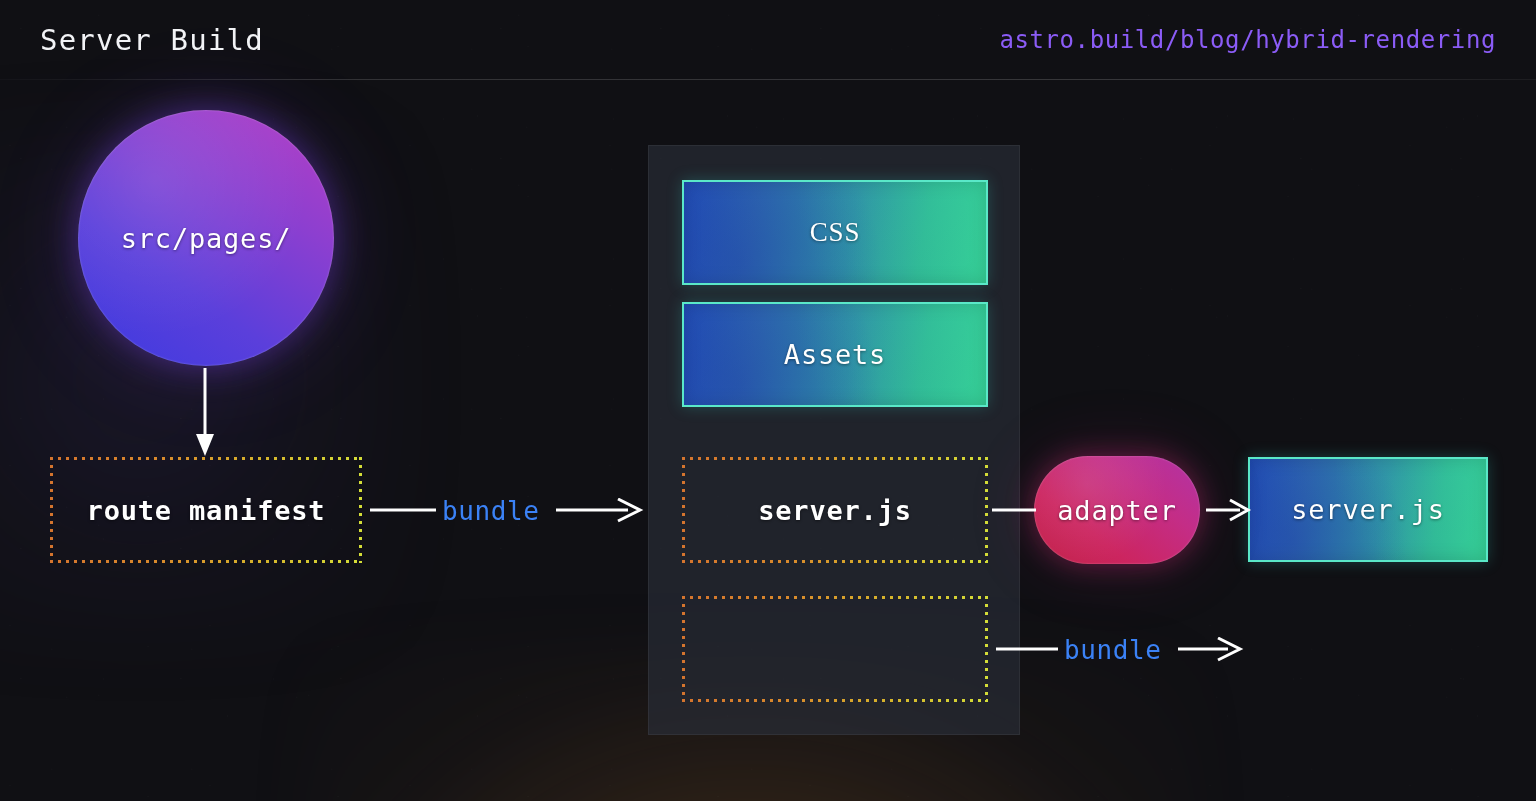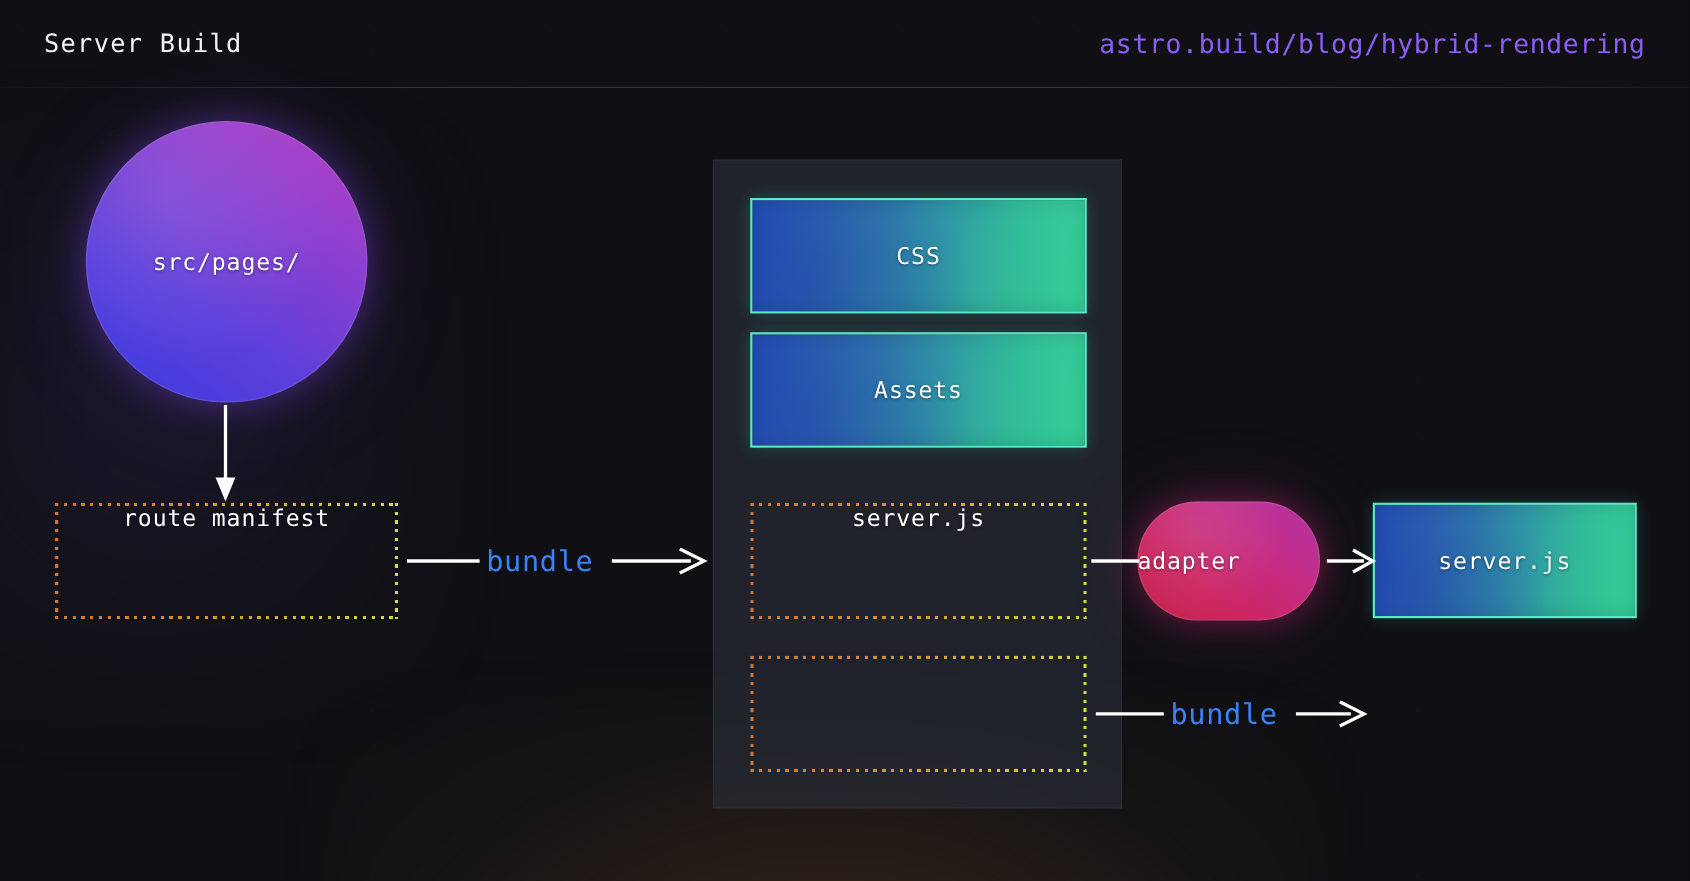--- a/index.html
+++ b/index.html
@@ -73,21 +73,21 @@
     width: 1536px;
     height: 79px;
     display: flex;
     align-items: center;
     justify-content: space-between;
     padding: 0 40px;
     z-index: 6;
   }
   .header-title {
     color: #f2f3f6;
-    font-size: 23px;
+    font-size: 29px;
     letter-spacing: 1.2px;
     font-weight: 400;
   }
   .header-url {
     color: #8b5cf6;
     font-size: 24px;
     letter-spacing: 0.6px;
   }
   .header-rule {
     position: absolute;
@@ -98,21 +98,21 @@
        rgba(255,255,255,0.02) 0%,
        rgba(255,255,255,0.14) 20%,
        rgba(255,255,255,0.16) 75%,
        rgba(255,255,255,0.05) 100%);
     z-index: 6;
   }
 
   
   .node-label {
     color: #ffffff;
-    font-size: 21px;
+    font-size: 27px;
     letter-spacing: 0.8px;
     white-space: nowrap;
     position: relative;
     z-index: 2;
     text-shadow: 0 1px 3px rgba(0,0,0,0.45);
   }
 
   
   .src-circle {
     position: absolute;
@@ -149,24 +149,25 @@
     position: absolute; inset: 0;
     background:
       radial-gradient(circle at 18% 80%, rgba(20,40,160,0.30), rgba(0,0,0,0) 55%),
       radial-gradient(circle at 88% 12%, rgba(60,220,170,0.22), rgba(0,0,0,0) 55%);
     pointer-events: none;
   }
 
   
   .dotted-box {
     position: absolute;
-    display: flex; align-items: flex-start; justify-content: center;
+    display: flex; align-items: center; justify-content: center;
     background: transparent;
     padding: 2px;
     z-index: 3;
+    font-weight: bold;
   }
   .dot-grad {
     position: absolute; inset: 0;
     background: linear-gradient(to right, #d4742e 0%, #d98a2c 35%, #d6b52c 68%, #d4de38 100%);
     -webkit-mask-image:
       repeating-linear-gradient(to right, #000 0 3px, transparent 3px 8px),
       repeating-linear-gradient(to right, #000 0 3px, transparent 3px 8px),
       repeating-linear-gradient(to bottom, #000 0 3px, transparent 3px 8px),
       repeating-linear-gradient(to bottom, #000 0 3px, transparent 3px 8px);
     -webkit-mask-size: 100% 3px, 100% 3px, 3px 100%, 3px 100%;
@@ -179,21 +180,21 @@
       repeating-linear-gradient(to bottom, #000 0 3px, transparent 3px 8px);
     mask-size: 100% 3px, 100% 3px, 3px 100%, 3px 100%;
     mask-position: left top, left bottom, left top, right top;
     mask-repeat: no-repeat, no-repeat, no-repeat, no-repeat;
     pointer-events: none;
   }
 
   
   .adapter-pill {
     position: absolute;
-    display: flex; align-items: center; justify-content: flex-start;
+    display: flex; align-items: center; justify-content: center;
     border-radius: 999px;
     background: linear-gradient(38deg, #c2234a 0%, #cc2560 32%, #c42d86 66%, #b233a6 100%);
     box-shadow: 0 0 28px rgba(205,40,120,0.42),
                 0 0 70px rgba(190,40,130,0.18),
                 inset 0 0 2px rgba(255,255,255,0.35);
     z-index: 4;
   }
   .adapter-pill::after {
     content: "";
     position: absolute; inset: 0;
@@ -257,21 +258,21 @@
 
   <svg class="conn" style="left:370px; top:498px; width:72px; height:24px;" viewBox="0 0 72 24">
     <line x1="0" y1="12" x2="66" y2="12" stroke="#ffffff" stroke-width="3"></line>
   </svg>
   <div class="conn-label" style="left:442px; top:496px;">bundle</div>
   <svg class="conn" style="left:556px; top:498px; width:90px; height:28px;" viewBox="0 0 90 28">
     <line x1="0" y1="12" x2="72" y2="12" stroke="#ffffff" stroke-width="3"></line>
     <polyline points="62,1 84,12 62,23" fill="none" stroke="#ffffff" stroke-width="3"></polyline>
   </svg>
 
-  <div class="teal-box" style="left:682px; top:180px; width:306px; height:105px;">
+  <div class="teal-box" style="left:682px; top:180px; width:306px; height:105px;font-family:Liberation Serif, serif;">
     <span class="node-label">CSS</span>
   </div>
 
   <div class="teal-box" style="left:682px; top:302px; width:306px; height:105px;">
     <span class="node-label">Assets</span>
   </div>
 
   <div class="dotted-box" style="left:682px; top:457px; width:306px; height:106px;">
     <div class="dot-grad"></div>
     <span class="node-label">server.js</span>

